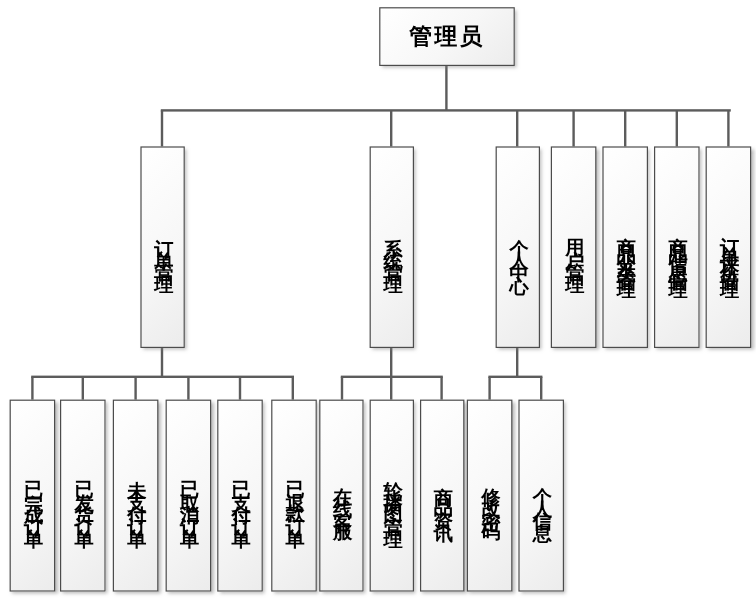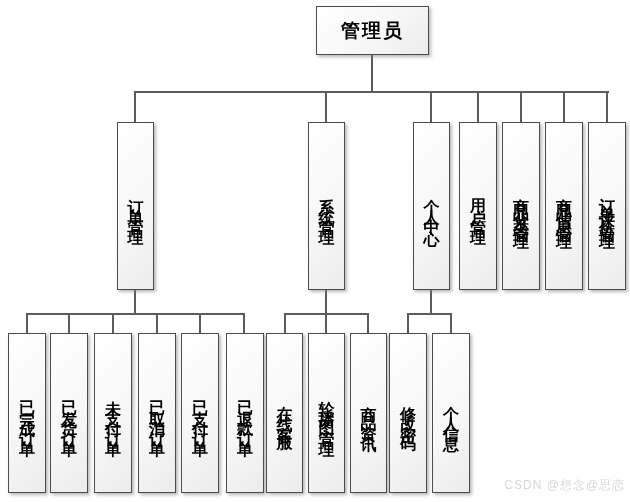--- a/index.html
+++ b/index.html
@@ -189,15 +189,14 @@
     <span>商品资讯</span>
   </div>
 
   <div class="node vnode l3 c-passwd">
     <span>修改密码</span>
   </div>
   <div class="node vnode l3 c-profile">
     <span>个人信息</span>
   </div>
 
-  <div class="watermark">CSDN @想念@思恋</div>
 
 </div>
 
 </body></html>

